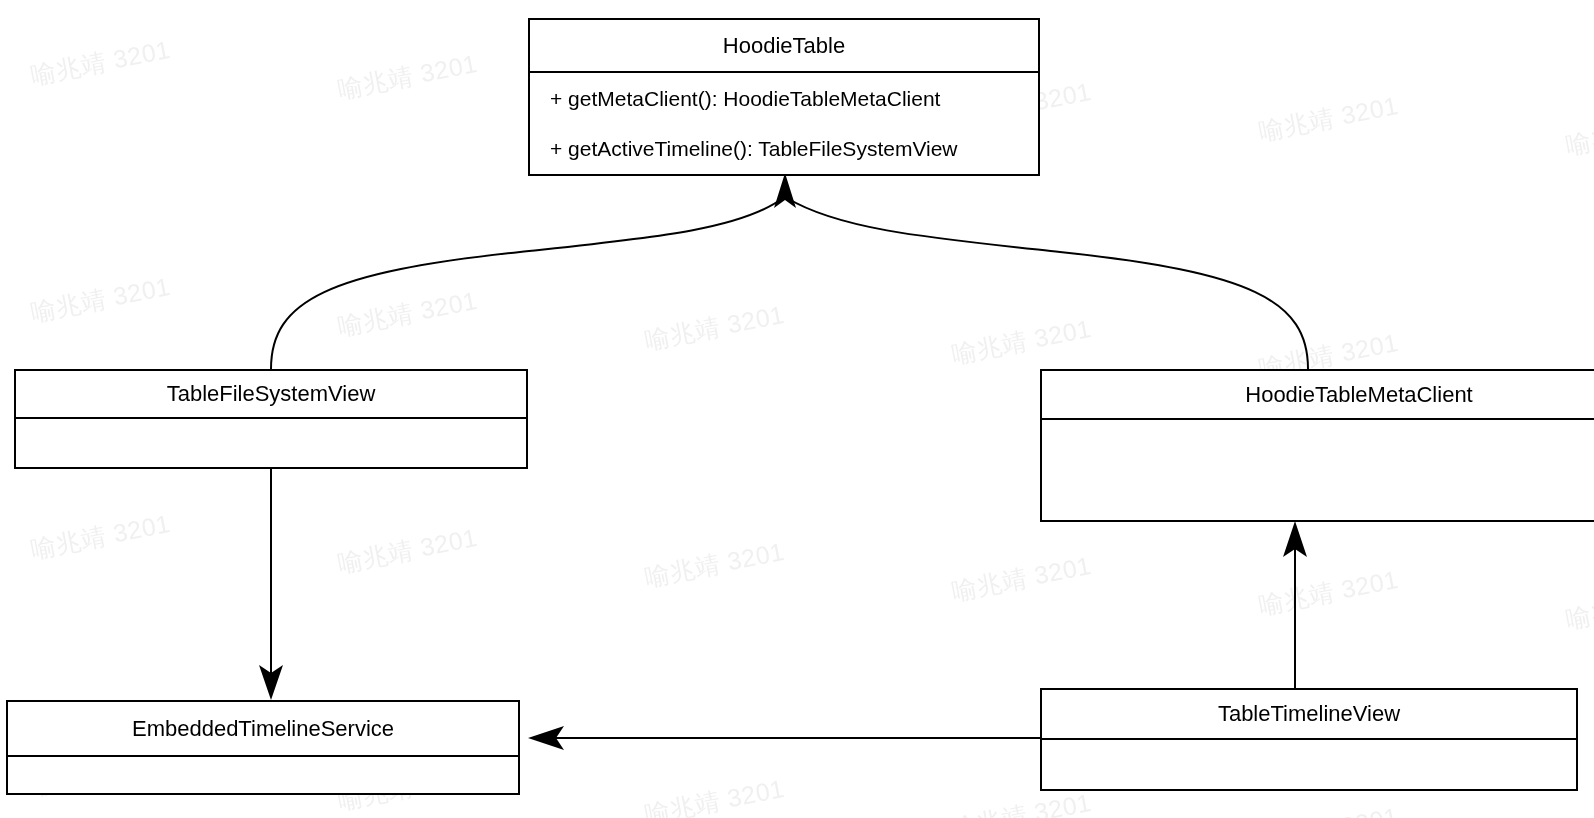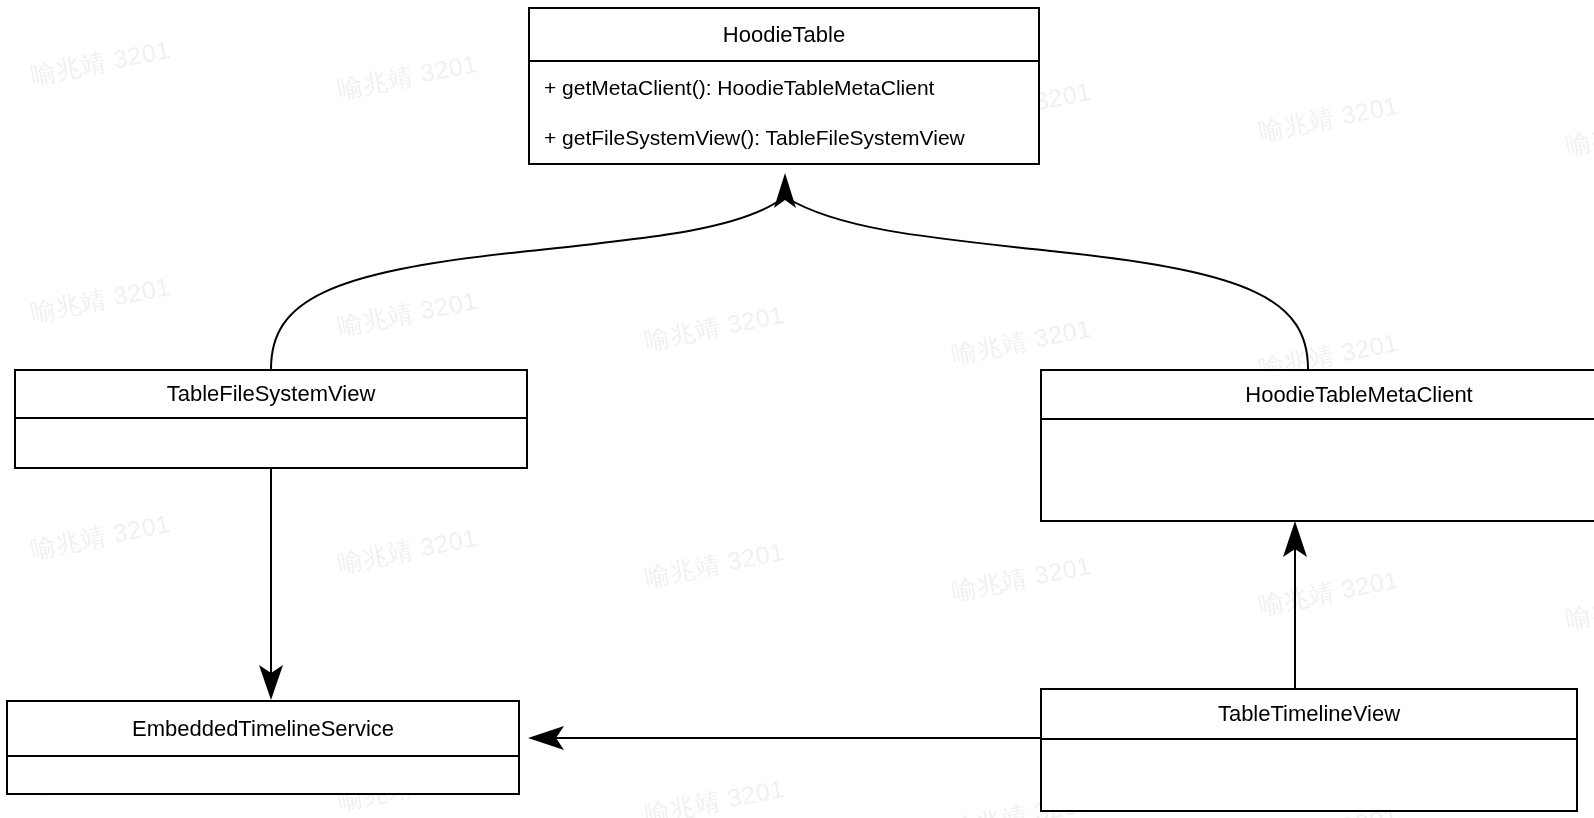--- a/index.html
+++ b/index.html
@@ -84,21 +84,21 @@
     box-sizing: border-box;
     display: flex;
     flex-direction: column;
     justify-content: center;
     background: #ffffff;
     flex: 1 1 auto;
   }
   .uml-member {
     font-size: 21px;
     color: #000000;
-    padding: 0 0 0 14px;
+    padding: 0 0 0 20px;
     white-space: nowrap;
     line-height: 1.1;
   }
   .uml-compartment.with-members {
     gap: 26px;
   }
   .uml-compartment.empty {
     min-height: 10px;
   }
 </style>
@@ -163,37 +163,37 @@
     </g>
 
       EmbeddedTimelineService (horizontal) --&gt;
     <g>
       <line x1="1040" y1="738" x2="548" y2="738"></line>
       <polygon class="arrowhead" points="528,738 564,726 556,738 564,750"></polygon>
     </g>
   </svg>
 
   <div id="class-layer">
-      <div class="uml-class" style="left: 528px; top: 7px; width: 512px; height: 158px;">
+      <div class="uml-class" style="left: 528px; top: 18px; width: 512px; height: 158px;">
         <div class="uml-name" style="height: 53px; flex: 0 0 53px;">HoodieTable</div>
         <div class="uml-compartment with-members">
           <div class="uml-member">+ getMetaClient(): HoodieTableMetaClient</div>
-          <div class="uml-member">+ getFileSystemView(): TableFileSystemView</div>
+          <div class="uml-member">+ getActiveTimeline(): TableFileSystemView</div>
         </div>
       </div>
       <div class="uml-class" style="left: 14px; top: 369px; width: 514px; height: 100px; justify-content: center;">
         <div class="uml-name" style="height: 48px; flex: 0 0 48px;">TableFileSystemView</div>
         <div class="uml-compartment empty"></div>
       </div>
       <div class="uml-class" style="left: 1040px; top: 369px; width: 638px; height: 153px;">
         <div class="uml-name" style="height: 49px; flex: 0 0 49px;">HoodieTableMetaClient</div>
       </div>
       <div class="uml-class" style="left: 6px; top: 700px; width: 514px; height: 95px;">
         <div class="uml-name" style="height: 55px; flex: 0 0 55px;">EmbeddedTimelineService</div>
         <div class="uml-compartment empty"></div>
       </div>
-      <div class="uml-class" style="left: 1040px; top: 688px; width: 538px; height: 124px;">
+      <div class="uml-class" style="left: 1040px; top: 688px; width: 538px; height: 103px;">
         <div class="uml-name" style="height: 50px; flex: 0 0 50px;">TableTimelineView</div>
         <div class="uml-compartment empty"></div>
       </div>
     </div>
 
 </div>
 
 </body></html>

